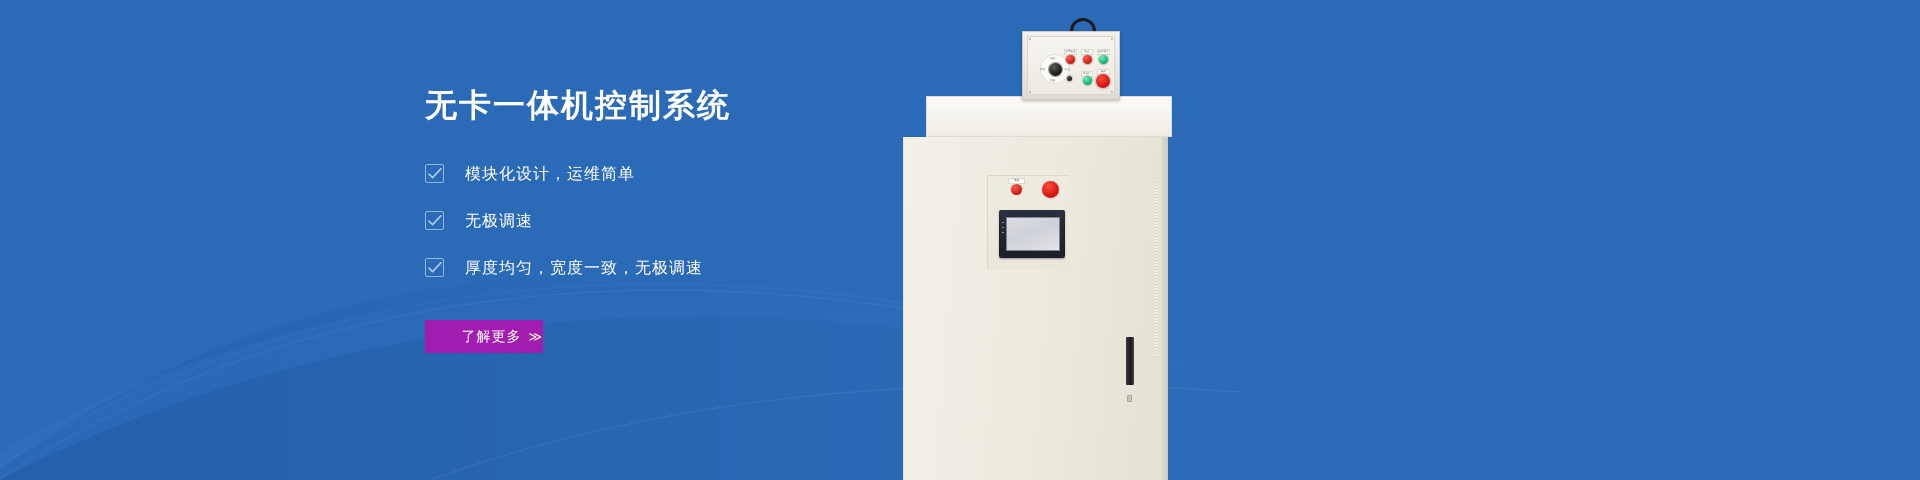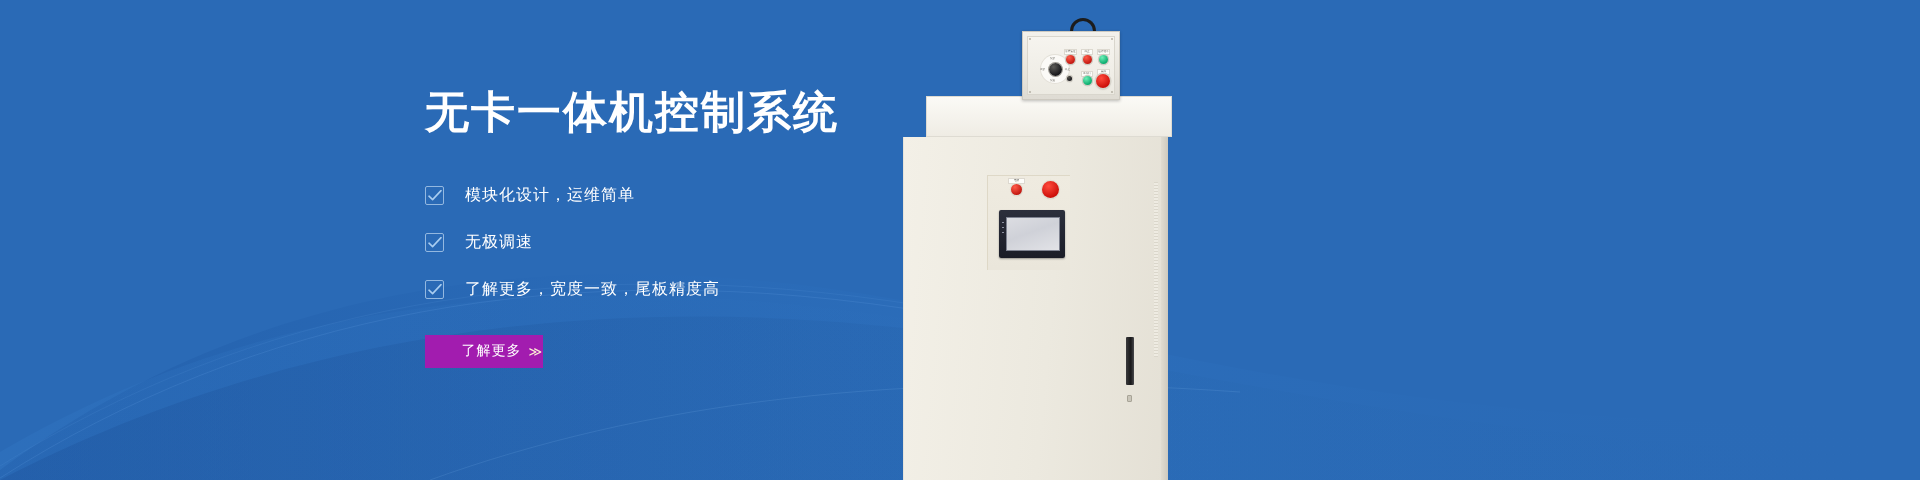--- a/index.html
+++ b/index.html
@@ -25,32 +25,32 @@
   
   #text-col {
     position:absolute;
     left:425px; top:86px;
     width:640px;
     z-index:6;
   }
 
   #hero-title {
     color:#ffffff;
-    font-size:44px;
+    font-size:32px;
     font-weight:bold;
     letter-spacing:2px;
     line-height:1.2;
     white-space:nowrap;
   }
 
   #feature-list { margin-top:40px; }
 
   .feature-item {
     display:flex;
-    align-items:center;
+    align-items:flex-start;
     height:33px;
     margin-bottom:0;
   }
   .feature-item + .feature-item { margin-top:12px; }
   .feature-item { margin-bottom:0; }
   #feature-list .feature-item:nth-child(1){ margin-bottom:14px; }
   #feature-list .feature-item:nth-child(2){ margin-bottom:14px; }
 
   .check-box {
     width:19px; height:19px;
@@ -282,21 +282,21 @@
         </span>
         <span class="feature-text">无极调速</span>
       </li>
 
       <li class="feature-item">
         <span class="check-box">
           <svg width="14" height="12" viewBox="0 0 14 12" aria-hidden="true">
             <path d="M1 6.2 L4.6 9.6 L13 0.6" fill="none" stroke="#a9cdf0" stroke-width="1.6" stroke-linecap="round" stroke-linejoin="round"></path>
           </svg>
         </span>
-        <span class="feature-text">了解更多，宽度一致，尾板精度高</span>
+        <span class="feature-text">厚度均匀，宽度一致，无极调速</span>
       </li>
 
     </ul>
 
     <button id="cta-button">
       <span>了解更多</span>
       <span id="cta-arrow">≫</span>
     </button>
 
   </div>

